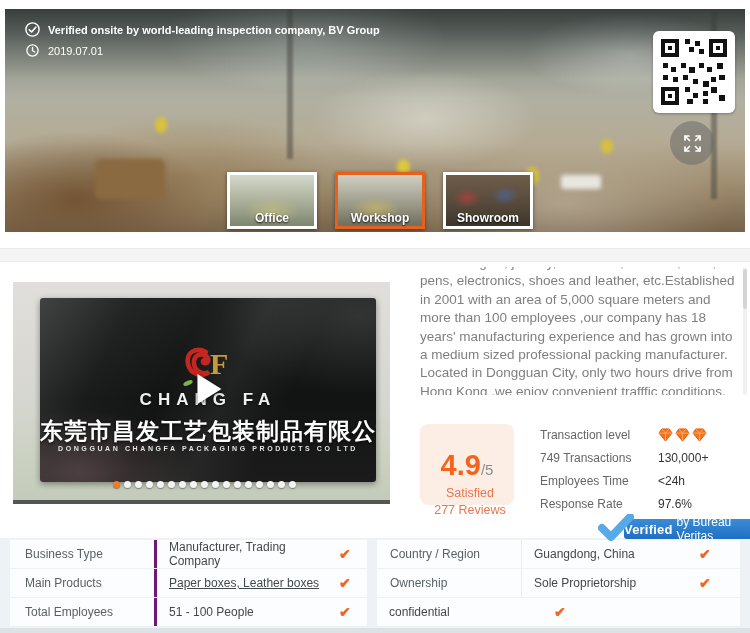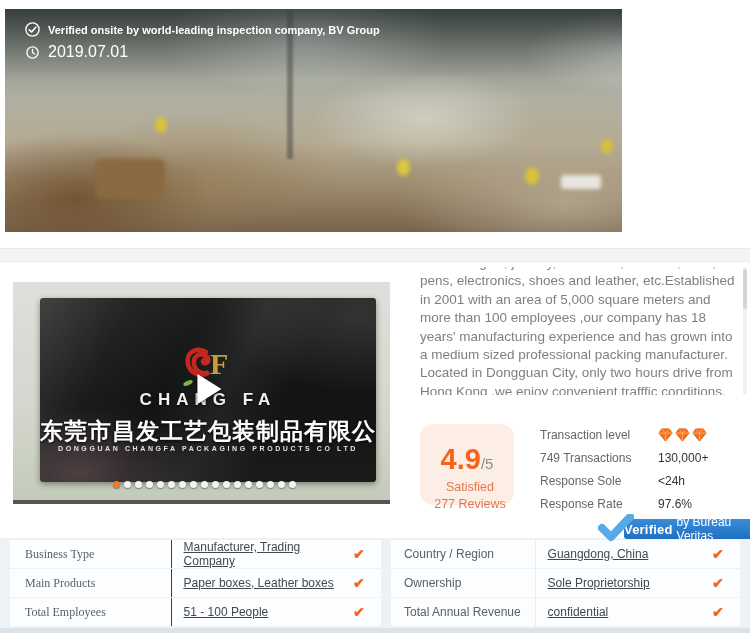--- a/index.html
+++ b/index.html
@@ -2,38 +2,38 @@
 <html><head>
 <meta charset="utf-8">
 <style>
   * { margin:0; padding:0; box-sizing:border-box; }
   html,body { background:#fff; }
   body { font-family:"Liberation Sans", sans-serif; }
   .page { position:relative; width:750px; height:633px; background:#fff; overflow:hidden; }
 
   
   .panorama {
-    position:absolute; left:5px; top:9px; width:617px; height:223px; overflow:hidden;
+    position:absolute; left:5px; top:9px; width:740px; height:223px; overflow:hidden;
     background:
       radial-gradient(160px 70px at 420px 110px, rgba(230,230,220,.55), transparent 70%),
       radial-gradient(200px 80px at 300px 30px, rgba(225,230,225,.5), transparent 70%),
       radial-gradient(150px 60px at 625px 45px, rgba(250,250,248,.45), transparent 70%),
       radial-gradient(180px 90px at 70px 190px, rgba(110,78,45,.85), transparent 75%),
       radial-gradient(240px 100px at 560px 195px, rgba(196,186,166,.6), transparent 70%),
       radial-gradient(200px 90px at 190px 170px, rgba(146,118,78,.6), transparent 72%),
       linear-gradient(180deg,#646a66 0%,#8e938a 18%,#b0b0a2 40%,#b5ab94 60%,#9c8a6d 80%,#77624a 100%);
   }
   .pan-shade { position:absolute; left:0; top:0; width:100%; height:70px;
     background:linear-gradient(180deg, rgba(20,30,30,.55), rgba(20,30,30,0)); }
   .blob { position:absolute; border-radius:50%; filter:blur(2px); }
   .post { position:absolute; top:0; width:6px; height:150px; background:rgba(60,60,55,.45); filter:blur(1px); }
 
   .banner-row { position:absolute; left:20px; display:flex; align-items:center; gap:8px; color:#fff; z-index:3; }
   .banner-row.verified { top:13px; font-size:11px; font-weight:bold; }
-  .banner-row.date { top:34px; font-size:16px; }
+  .banner-row.date { top:34px; font-size:11px; }
   .b-icon { display:inline-flex; width:15px; height:15px; align-items:center; justify-content:center; }
 
   .qr-box { position:absolute; left:648px; top:22px; width:82px; height:82px; background:#fff; border-radius:6px;
     padding:6px; z-index:3; box-shadow:0 1px 3px rgba(0,0,0,.3); }
   .qr-box svg { width:70px; height:70px; display:block; }
 
   .expand-btn { position:absolute; left:665px; top:112px; width:44px; height:44px; border-radius:50%;
     background:rgba(105,105,105,.55); display:flex; align-items:center; justify-content:center; z-index:3; cursor:pointer; }
 
   .thumbs { position:absolute; left:222px; top:163px; display:flex; gap:18px; z-index:3; }
@@ -77,21 +77,21 @@
   .dot.active { background:#f57a1f; }
 
   
   .about { position:absolute; left:420px; top:267px; width:327px; height:128px; overflow:hidden; }
   .about-inner { margin-top:-13px; font-size:13.5px; line-height:18.4px; color:#7f7f7f; padding-right:10px; }
   .about-scroll { position:absolute; right:0; top:0; width:4px; height:100%; background:#f1f1f1; border-radius:2px; }
   .about-thumb { position:absolute; right:0; top:2px; width:4px; height:40px; background:#d4d4d4; border-radius:2px; }
 
   
   .rating-box { position:absolute; left:420px; top:424px; width:94px; height:81px; background:#fdeee5;
-    border-radius:13px; text-align:center; padding-top:20px; }
+    border-radius:8px; text-align:center; padding-top:26px; }
   .rating-score { font-size:29px; font-weight:bold; color:#f4641e; line-height:30px; }
   .rating-outof { font-size:15px; font-weight:normal; color:#8c8c8c; }
   .rating-sub { font-size:12.5px; color:#e5764f; line-height:17px;margin-left:6px; }
 
   .stats { position:absolute; left:540px; top:423px; width:208px; }
   .stat-row { display:flex; height:23px; align-items:center; }
   .stat-label { width:118px; font-size:12px; color:#666; }
   .stat-value { font-size:12px; color:#333;text-align:center; }
   .diamonds { display:flex; gap:2px; align-items:center; }
   .diamonds svg { width:15px; height:14px; }
@@ -105,22 +105,22 @@
   .bv-by { font-size:12px; }
   .info-icon { display:inline-flex; width:12px; height:12px; border:1px solid #fff; border-radius:50%;
     align-items:center; justify-content:center; font-size:9px; font-weight:bold; margin-left:2px; }
   .info-icon::before { content:"i"; font-family:"Liberation Serif", serif; }
 
   
   .table-wrap { position:absolute; left:0; top:538px; width:750px; height:90px; background:#edf2f6; padding:1px 10px 0 10px; }
   .trow { display:flex; height:28px; margin-top:1px; background:#fcfdfe; align-items:center; }
   .tcell { height:100%; display:flex; align-items:center; font-size:12px; }
   .tlabel { color:#5a6166; }
-  .tvalue { color:#43484c;text-decoration:underline; }
-  .c1 { width:162px; padding-left:15px; border-right:1px solid #701a75;font-family:Liberation Serif, serif; }
+  .tvalue { color:#43484c; }
+  .c1 { width:147px; padding-left:15px; border-right:3px solid #701a75; }
   .c2 { width:182px; padding-left:12px; }
   .c-check { width:28px; justify-content:flex-start; }
   .half-gap { width:10px; height:100%; background:#edf2f6; }
   .c3 { width:145px; padding-left:13px; border-right:1px solid #e7edf2; }
   .c4 { width:177px; padding-left:12px; }
   .check::before { content:"\2714"; color:#f4641e; font-size:14px; font-weight:bold; }
   .link-underline { text-decoration:underline; cursor:pointer; }
 
   .bottom-strip { position:absolute; left:0; top:628px; width:750px; height:5px; background:#dde2e6; }
 
@@ -215,20 +215,31 @@
           <path d="M13 2 H17 V6"></path>
             <path d="M16.5 2.5 L12.5 6.5"></path>
           <path d="M2 13 V17 H6"></path>
             <path d="M2.5 16.5 L6.5 12.5"></path>
           <path d="M17 13 V17 H13"></path>
             <path d="M16.5 16.5 L12.5 12.5"></path>
         </g>
       </svg>
     </div>
 
+    <div class="thumbs">
+      <div class="thumb t-office">
+        <div class="t-label">Office</div>
+      </div>
+      <div class="thumb t-workshop active">
+        <div class="t-label">Workshop</div>
+      </div>
+      <div class="thumb t-showroom">
+        <div class="t-label">Showroom</div>
+      </div>
+    </div>
   </div>
 
   <div class="divider-bar"></div>
 
   <div class="video-card">
     <div class="screen">
       <div class="logo-wrap">
         <svg width="64" height="46" viewBox="0 0 64 46">
           <path d="M30 10 C18 4 10 12 12 22 C14 32 26 36 33 30 C28 33 19 30 18 22 C17 14 24 10 30 14 C33 16 33 20 30 21 C27 22 26 19 28 18" fill="none" stroke="#c3271f" stroke-width="4.6" stroke-linecap="round"></path>
           <circle cx="29" cy="17" r="1.8" fill="#c3271f"></circle>
@@ -298,21 +309,21 @@
               <path d="M4 1 L8 5.5 L12 1 M1 5.5 H15 M8 5.5 L8 13" fill="none" stroke="#ffb273" stroke-width="0.9"></path>
             </svg>
           </span>
         </span>
     </div>
     <div class="stat-row">
       <span class="stat-label">749 Transactions</span>
       <span class="stat-value">130,000+</span>
     </div>
     <div class="stat-row">
-      <span class="stat-label">Response Sole</span>
+      <span class="stat-label">Employees Time</span>
       <span class="stat-value">&lt;24h</span>
     </div>
     <div class="stat-row">
       <span class="stat-label">Response Rate</span>
       <span class="stat-value">97.6%</span>
     </div>
   </div>
 
   <div class="bv-badge">
     <svg class="bv-check" viewBox="0 0 36 28">
@@ -355,21 +366,20 @@
         </div>
     </div>
 
     <div class="trow">
       <div class="tcell tlabel c1">Total Employees</div>
       <div class="tcell tvalue c2">51 - 100 People</div>
       <div class="tcell c-check">
           <span class="check"></span>
         </div>
       <div class="half-gap"></div>
-      <div class="tcell tlabel c3">Total Annual Revenue</div>
       <div class="tcell tvalue c4">confidential</div>
       <div class="tcell c-check">
           <span class="check"></span>
         </div>
     </div>
 
   </div>
 
   <div class="bottom-strip"></div>
 

